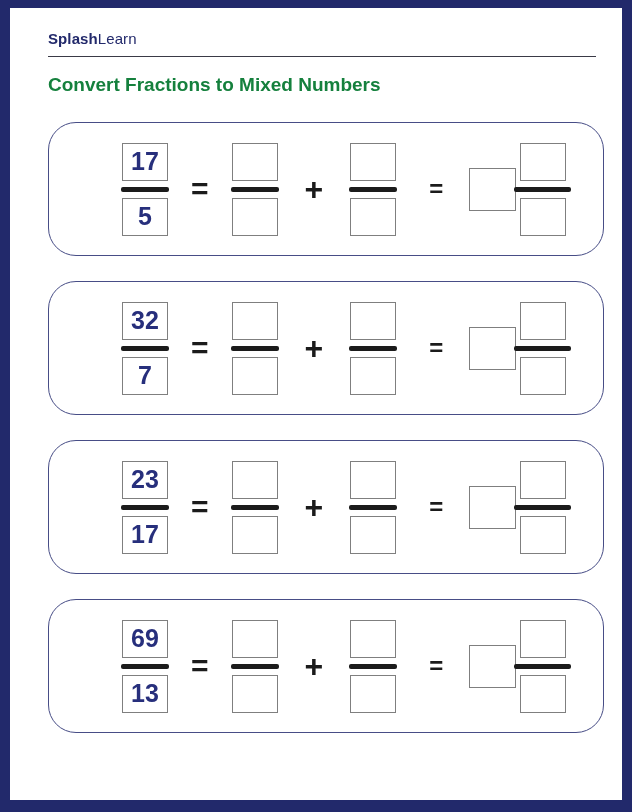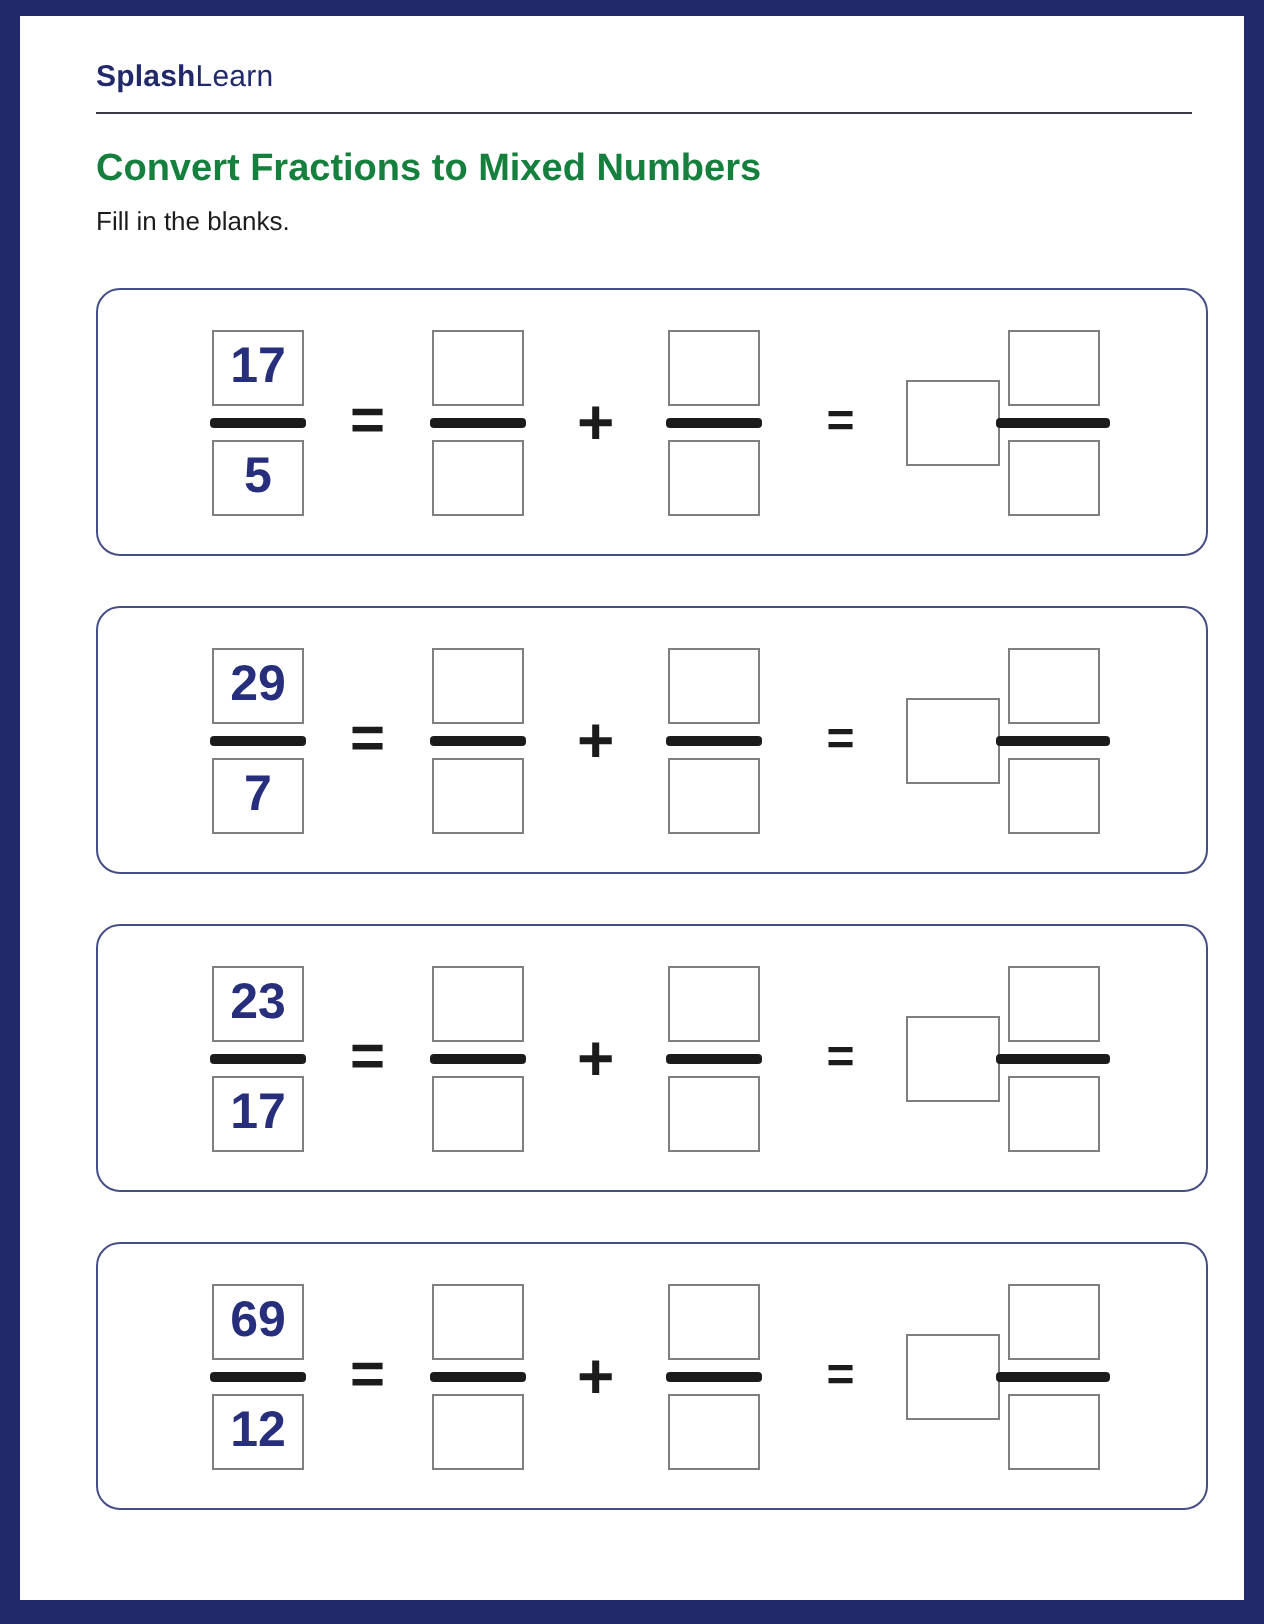--- a/index.html
+++ b/index.html
@@ -23,24 +23,24 @@
   .logo .light { font-weight:normal; }
   .divider { border:none; border-top:1.5px solid #3a3a46; margin-top:9px; width:548px; }
   .title { margin-top:17px; font-size:19px; font-weight:bold; color:#15803d; }
   .subtitle { margin-top:7px; font-size:13px; color:#1c1c1c; }
 
   
   .cards { margin-top:26px; }
   .card {
     width:556px; height:134px;
     border:1.6px solid #474d86;
-    border-radius:12px;
+    border-radius:28px;
     margin-bottom:25px;
     display:flex; align-items:center;
-    padding-left:56px;
+    padding-left:72px;
     background:#fff;
   }
   .frac { display:flex; flex-direction:column; align-items:center; }
   .numbox, .blankbox {
     width:46px; height:38px;
     border:1.5px solid #7f7f7f;
     background:#fff;
     display:flex; align-items:center; justify-content:center;
   }
   .numbox { font-size:25px; font-weight:bold; color:#272f7c; }
@@ -62,21 +62,20 @@
 <body>
 
 <div class="page">
 
   <div class="logo">
     <span class="bold">Splash</span><span class="light">Learn</span>
   </div>
   <hr class="divider">
 
   <div class="title">Convert Fractions to Mixed Numbers</div>
-  <div class="subtitle">Fill in the blanks.</div>
 
   <div class="cards">
 
     <div class="card">
       <div class="frac">
         <div class="numbox">17</div>
         <div class="bar"></div>
         <div class="numbox">5</div>
       </div>
       <div class="op eq1">=</div>
@@ -97,21 +96,21 @@
         <div class="mixedfrac">
           <div class="blankbox"></div>
           <div class="bar"></div>
           <div class="blankbox"></div>
         </div>
       </div>
     </div>
 
     <div class="card">
       <div class="frac">
-        <div class="numbox">29</div>
+        <div class="numbox">32</div>
         <div class="bar"></div>
         <div class="numbox">7</div>
       </div>
       <div class="op eq1">=</div>
       <div class="frac">
         <div class="blankbox"></div>
         <div class="bar"></div>
         <div class="blankbox"></div>
       </div>
       <div class="op plus">+</div>
@@ -157,21 +156,21 @@
           <div class="bar"></div>
           <div class="blankbox"></div>
         </div>
       </div>
     </div>
 
     <div class="card">
       <div class="frac">
         <div class="numbox">69</div>
         <div class="bar"></div>
-        <div class="numbox">12</div>
+        <div class="numbox">13</div>
       </div>
       <div class="op eq1">=</div>
       <div class="frac">
         <div class="blankbox"></div>
         <div class="bar"></div>
         <div class="blankbox"></div>
       </div>
       <div class="op plus">+</div>
       <div class="frac">
         <div class="blankbox"></div>

